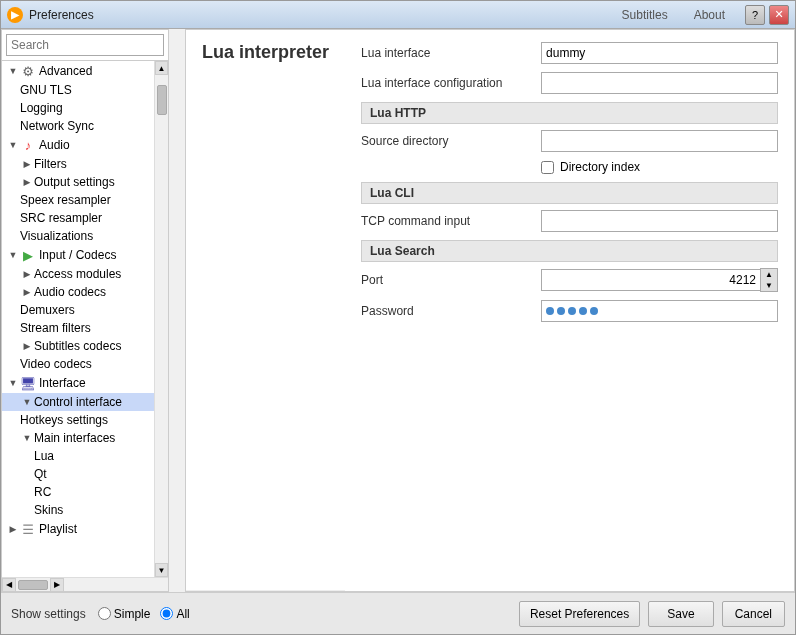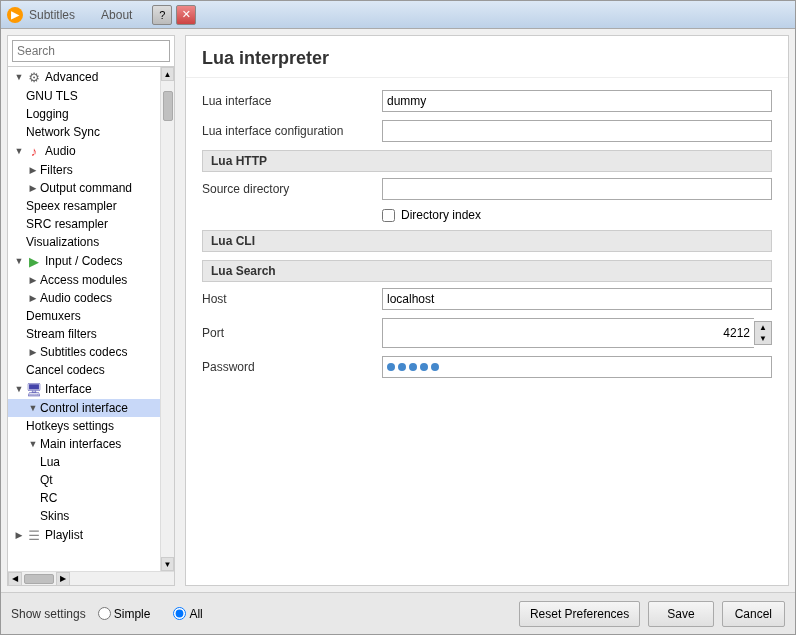--- a/index.html
+++ b/index.html
@@ -62,22 +62,21 @@
       justify-content: center;
       cursor: pointer;
       font-size: 11px;
     }
     .title-btn.close { background: linear-gradient(to bottom, #e88, #c44); color: white; }
     .title-btn.help { background: linear-gradient(to bottom, #ddd, #bbb); }
     .window-content {
       display: flex;
       flex: 1;
       overflow: hidden;
-      padding: 6px;
-      gap: 10px;
+      gap: 16px;
     }
     .sidebar {
       width: 168px;
       flex-shrink: 0;
       background: white;
       border: 1px solid #ccc;
       display: flex;
       flex-direction: column;
       overflow: hidden;
     }
@@ -126,21 +125,21 @@
     .icon-input { color: #4a4; font-size: 13px; }
     .icon-iface { color: #44a; font-size: 13px; }
     .icon-playlist { color: #888; font-size: 13px; }
     .indent1 { padding-left: 18px; }
     .indent2 { padding-left: 32px; }
     .main-panel {
       flex: 1;
       background: white;
       border: 1px solid #ccc;
       display: flex;
-      flex-direction: column;
+      flex-direction: row;
       overflow: hidden;
     }
     .panel-title {
       font-size: 18px;
       font-weight: bold;
       color: #333;
       padding: 12px 16px 8px;
       border-bottom: 1px solid #eee;
     }
     .panel-body {
@@ -185,21 +184,21 @@
     .checkbox-row input[type=checkbox] {
       margin-right: 6px;
     }
     .spinbox-wrapper {
       display: flex;
       align-items: center;
       flex: 1;
     }
     .spinbox-input {
       flex: 1;
-      height: 30px;
+      height: 22px;
       border: 1px solid #aaa;
       border-right: none;
       padding: 2px 4px;
       font-size: 12px;
       text-align: right;
     }
     .spinbox-btns {
       display: flex;
       flex-direction: column;
       border: 1px solid #aaa;
@@ -243,21 +242,21 @@
       gap: 8px;
     }
     .show-settings-label {
       font-size: 12px;
       color: #333;
       margin-right: 4px;
     }
     .radio-group {
       display: flex;
       align-items: center;
-      gap: 23px;
+      gap: 10px;
     }
     .radio-option {
       display: flex;
       align-items: center;
       gap: 3px;
       font-size: 12px;
     }
     .spacer { flex: 1; }
     .reset-btn {
       height: 26px;
@@ -352,20 +351,21 @@
       margin: 0 2px;
     }
   </style>
 </head>
 <body>
 
 <div class="window">
 
   <div class="title-bar">
     <div class="title-bar-icon">▶</div>
+    <span class="title-bar-text">Preferences</span>
     <span style="font-size:12px;color:#555;margin-right:26px;">Subtitles</span>
     <span style="font-size:12px;color:#555;margin-right:20px;">About</span>
     <div class="title-bar-buttons">
       <div class="title-btn help">?</div>
       <div class="title-btn close">✕</div>
     </div>
   </div>
 
   <div class="window-content">
 
@@ -395,21 +395,21 @@
             <span class="tree-toggle">▼</span>
             <span class="tree-icon icon-audio">♪</span>
             <span>Audio</span>
           </div>
           <div class="tree-item indent1">
             <span class="tree-toggle">▶</span>
             <span>Filters</span>
           </div>
           <div class="tree-item indent1">
             <span class="tree-toggle">▶</span>
-            <span>Output command</span>
+            <span>Output settings</span>
           </div>
           <div class="tree-item indent1">
             <span>Speex resampler</span>
           </div>
           <div class="tree-item indent1">
             <span>SRC resampler</span>
           </div>
           <div class="tree-item indent1">
             <span>Visualizations</span>
           </div>
@@ -431,21 +431,21 @@
             <span>Demuxers</span>
           </div>
           <div class="tree-item indent1">
             <span>Stream filters</span>
           </div>
           <div class="tree-item indent1">
             <span class="tree-toggle">▶</span>
             <span>Subtitles codecs</span>
           </div>
           <div class="tree-item indent1">
-            <span>Cancel codecs</span>
+            <span>Video codecs</span>
           </div>
 
           <div class="tree-item">
             <span class="tree-toggle">▼</span>
             <span class="tree-icon icon-iface">🖥</span>
             <span>Interface</span>
           </div>
           <div class="tree-item indent1 selected">
             <span class="tree-toggle">▼</span>
             <span>Control interface</span>
@@ -509,26 +509,26 @@
         <div class="field-row">
           <span class="field-label">Source directory</span>
           <input class="field-input" type="text" style="">
         </div>
         <div class="checkbox-row">
           <input type="checkbox" style="">
           <span>Directory index</span>
         </div>
 
         <div class="section-header">Lua CLI</div>
+        <div class="field-row">
+          <span class="field-label">TCP command input</span>
+          <input class="field-input" type="text" style="">
+        </div>
 
         <div class="section-header">Lua Search</div>
-        <div class="field-row">
-          <span class="field-label">Host</span>
-          <input class="field-input" type="text" value="localhost" style="">
-        </div>
         <div class="field-row">
           <span class="field-label">Port</span>
           <div class="spinbox-wrapper">
             <input class="spinbox-input" type="text" value="4212" style="">
             <div class="spinbox-btns">
               <button class="spinbox-btn">▲</button>
               <button class="spinbox-btn">▼</button>
             </div>
           </div>
         </div>

